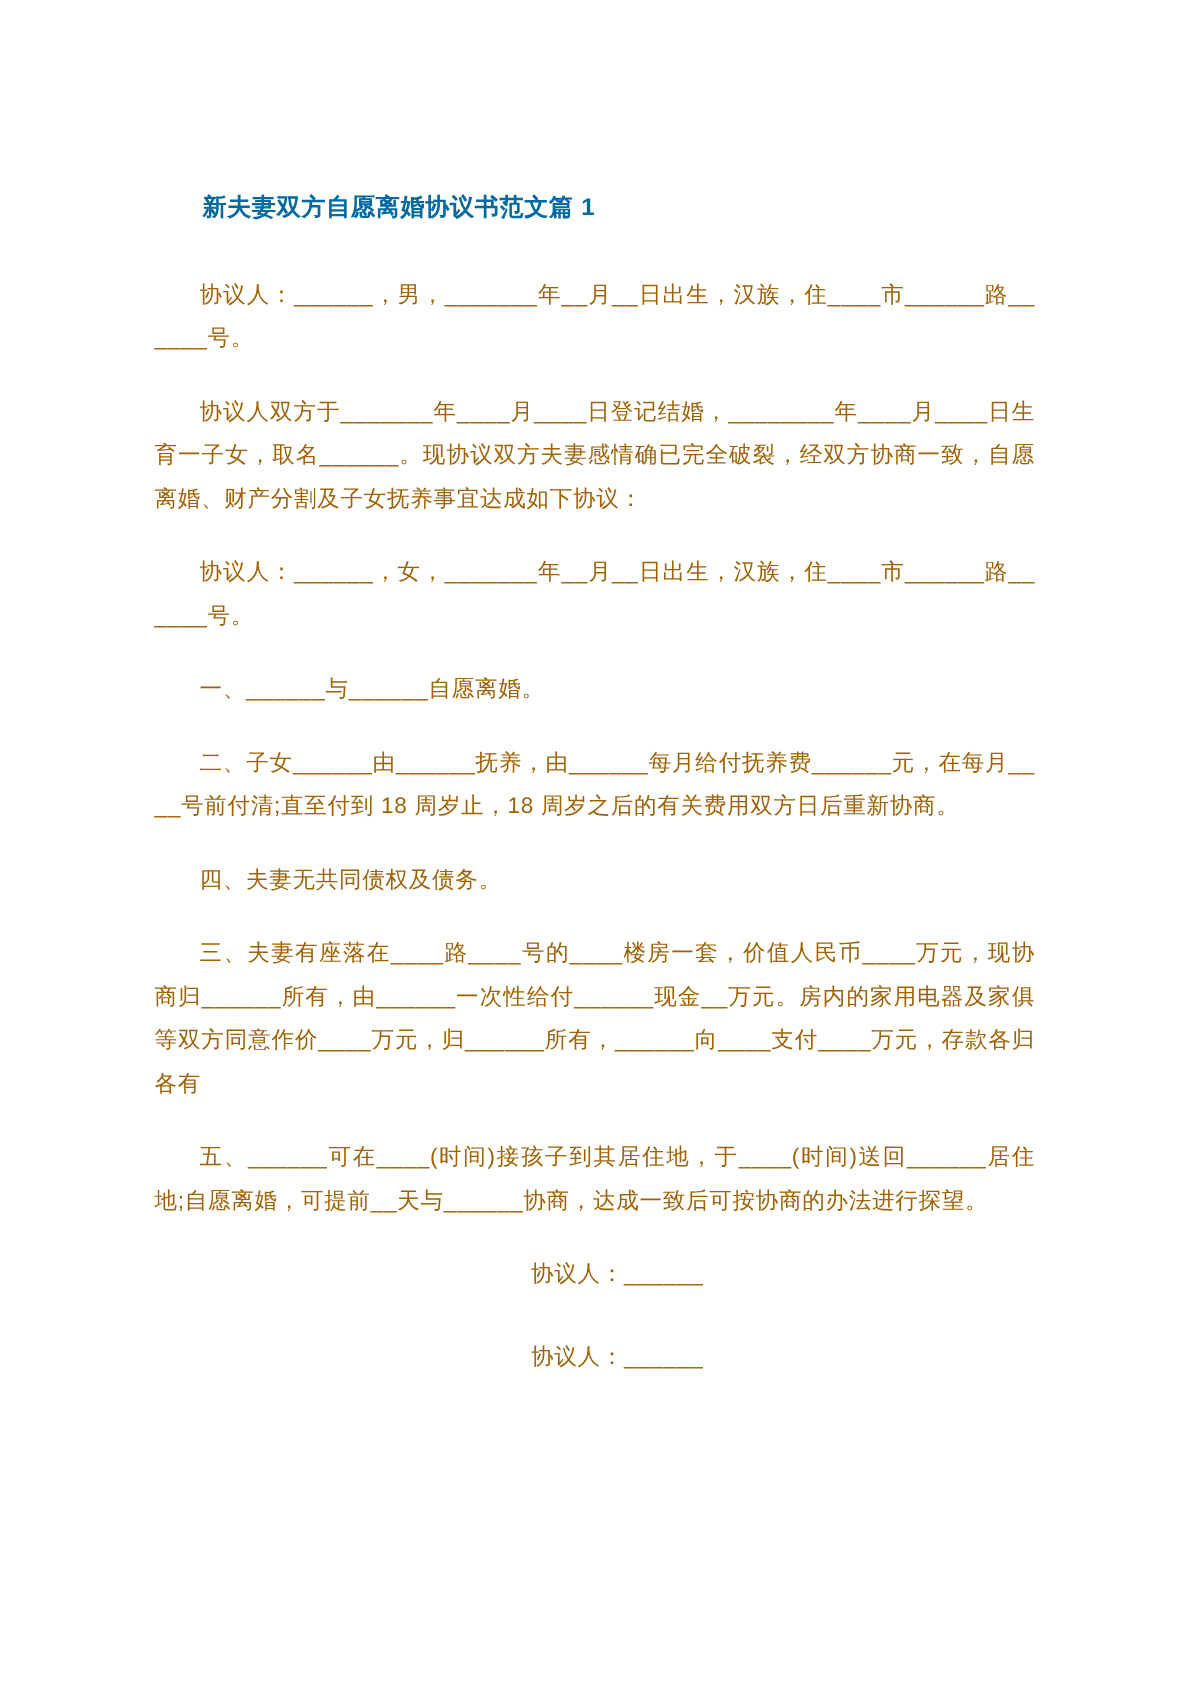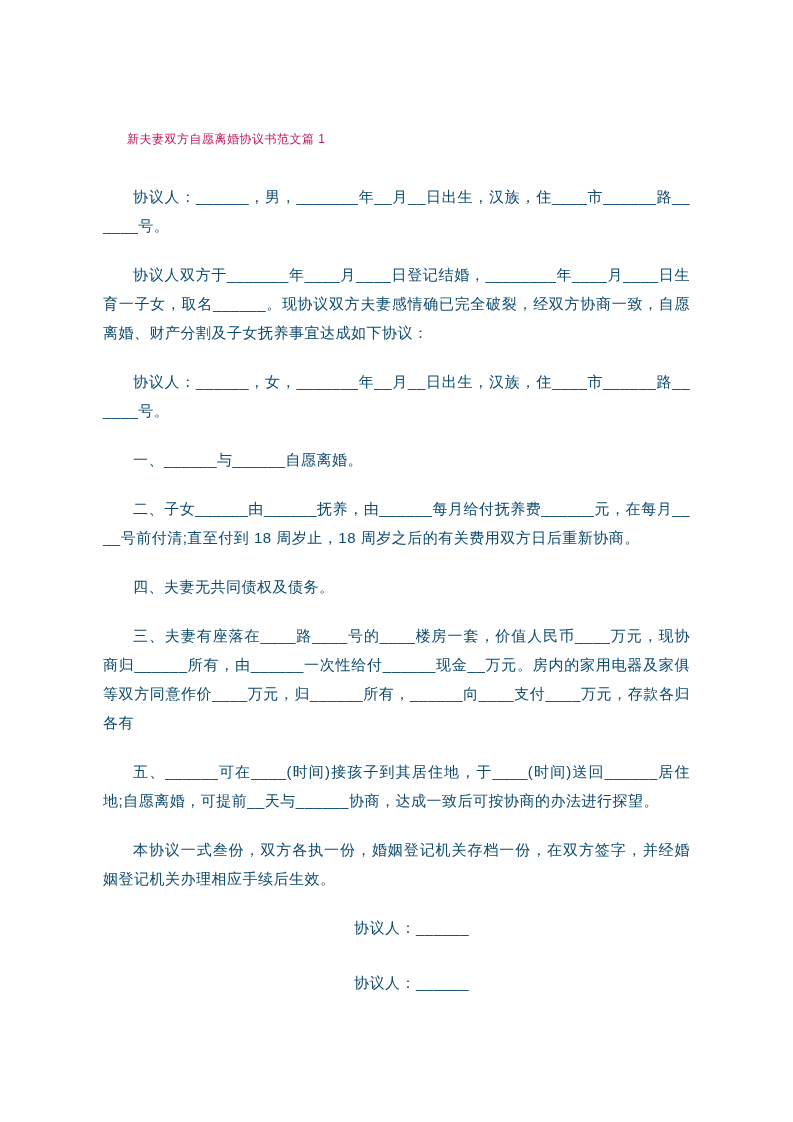--- a/index.html
+++ b/index.html
@@ -11,34 +11,34 @@
     position: relative;
     width: 793px;
     height: 1122px;
     margin: 0 auto;
     background: #ffffff;
     color: #000000;
     padding: 128px 103px 60px 103px;
     overflow: hidden;
   }
   .doc-title {
-    font-size: 12px;
-    font-weight: 400;
+    font-size: 16px;
+    font-weight: 700;
     line-height: 22px;
     text-indent: 2em;
-    color: #be185d;
+    color: #0369a1;
     margin: 0 0 32px 0;
     letter-spacing: 0.5px;
   }
   .para {
     font-size: 15px;
     line-height: 29px;
     text-indent: 2em;
     text-align: justify;
-    color: #0c4a6e;
+    color: #a16207;
     margin: 0 0 20px 0;
     letter-spacing: 0.5px;
     word-break: break-all;
   }
   .para.signature {
     margin-bottom: 26px;
     text-align: center;
   }
 </style>
 </head>
@@ -48,16 +48,15 @@
   <h1 class="doc-title">新夫妻双方自愿离婚协议书范文篇 1</h1>
 
   <p class="para">协议人：______，男，_______年__月__日出生，汉族，住____市______路______号。</p>
   <p class="para">协议人双方于_______年____月____日登记结婚，________年____月____日生育一子女，取名______。现协议双方夫妻感情确已完全破裂，经双方协商一致，自愿离婚、财产分割及子女抚养事宜达成如下协议：</p>
   <p class="para">协议人：______，女，_______年__月__日出生，汉族，住____市______路______号。</p>
   <p class="para">一、______与______自愿离婚。</p>
   <p class="para">二、子女______由______抚养，由______每月给付抚养费______元，在每月____号前付清;直至付到 18 周岁止，18 周岁之后的有关费用双方日后重新协商。</p>
   <p class="para">四、夫妻无共同债权及债务。</p>
   <p class="para">三、夫妻有座落在____路____号的____楼房一套，价值人民币____万元，现协商归______所有，由______一次性给付______现金__万元。房内的家用电器及家俱等双方同意作价____万元，归______所有，______向____支付____万元，存款各归各有</p>
   <p class="para">五、______可在____(时间)接孩子到其居住地，于____(时间)送回______居住地;自愿离婚，可提前__天与______协商，达成一致后可按协商的办法进行探望。</p>
-  <p class="para">本协议一式叁份，双方各执一份，婚姻登记机关存档一份，在双方签字，并经婚姻登记机关办理相应手续后生效。</p>
   <p class="para signature">协议人：______</p>
   <p class="para signature">协议人：______</p>
 </div>
 
 </body></html>

